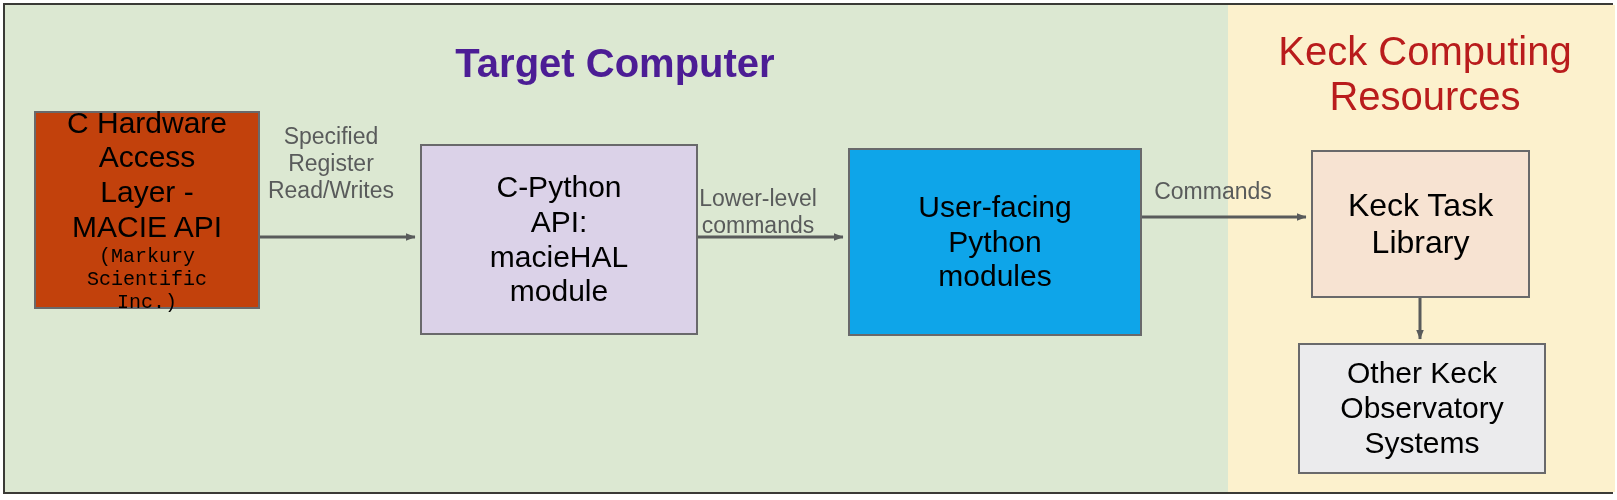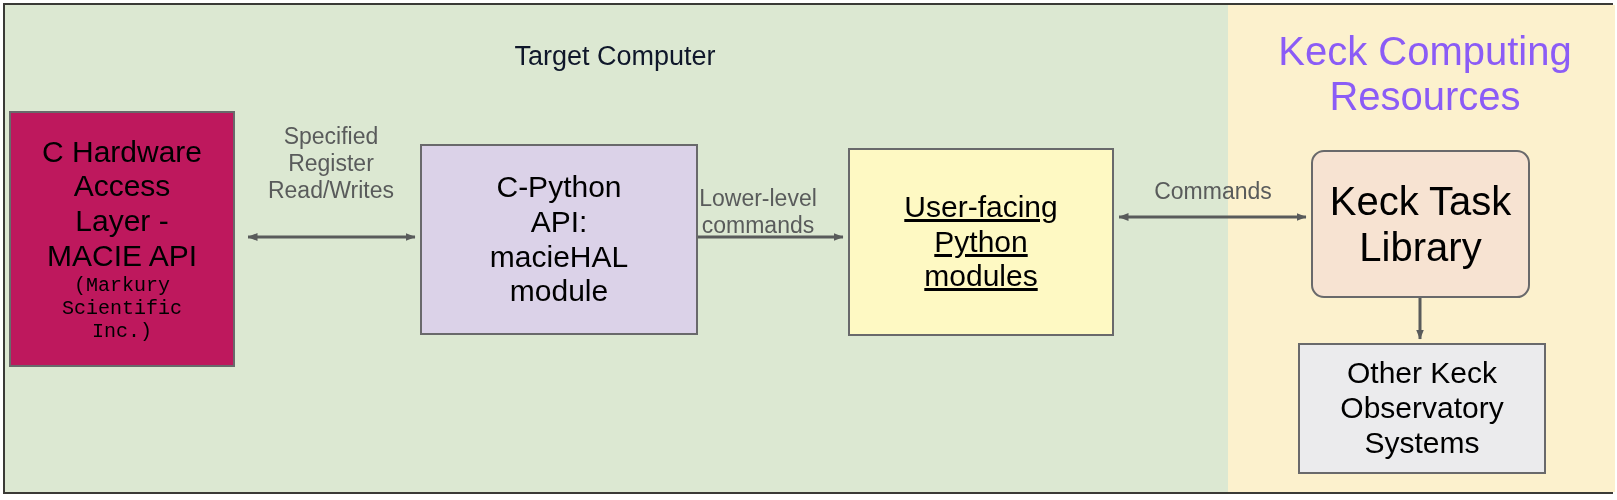--- a/index.html
+++ b/index.html
@@ -48,29 +48,30 @@
     position: absolute;
     text-align: center;
     line-height: 1.12;
     font-weight: 400;
     white-space: pre-line;
   }
   .zone-title-target {
     left: 300px;
     top: 36px;
     width: 620px;
-    font-size: 27px;
-    color: #0f172a;
+    font-size: 40px;
+    color: #4c1d95;
+    font-weight: bold;
   }
   .zone-title-keck {
     left: 1228px;
     top: 24px;
     width: 384px;
     font-size: 40px;
-    color: #8b5cf6;
+    color: #b91c1c;
   }
   
   .node {
     position: absolute;
     box-sizing: border-box;
     border: 2px solid #69696b;
     display: flex;
     align-items: center;
     justify-content: center;
     text-align: center;
@@ -81,40 +82,38 @@
   .node-inner { width: 100%; }
   .node-sub {
     display: block;
     font-size: 20px;
     line-height: 1.16;
     white-space: pre-line;
     font-family: Liberation Mono, monospace;
   }
 
   #node-hal {
-    left: 4px; top: 106px; width: 226px; height: 256px;
-    background: #be185d;
+    left: 29px; top: 106px; width: 226px; height: 198px;
+    background: #c2410c;
     font-size: 30px;
   }
   #node-capi {
     left: 415px; top: 139px; width: 278px; height: 191px;
     background: #dbd2e8;
     font-size: 30px;
   }
   #node-pymod {
-    left: 843px; top: 143px; width: 266px; height: 188px;
-    background: #fef9c3;
-    font-size: 30px;
-    text-decoration: underline;
+    left: 843px; top: 143px; width: 294px; height: 188px;
+    background: #0ea5e9;
+    font-size: 30px;
   }
   #node-ktl {
     left: 1306px; top: 145px; width: 219px; height: 148px;
     background: #f7e3d2;
-    font-size: 40px;
-    border-radius: 13px;
+    font-size: 32px;
   }
   #node-other {
     left: 1293px; top: 338px; width: 248px; height: 131px;
     background: #ebebed;
     font-size: 30px;
   }
 
   
   .edge-label {
     position: absolute;

